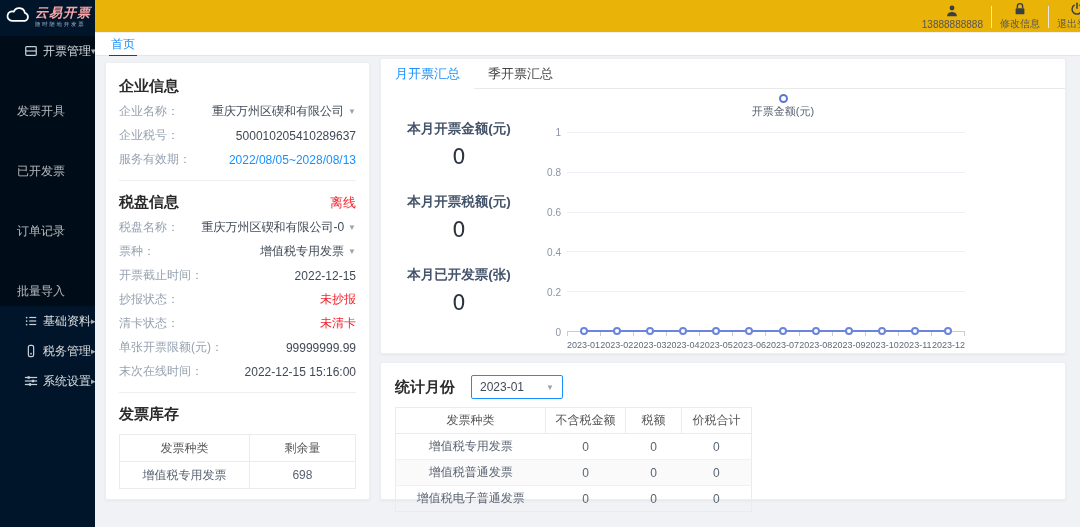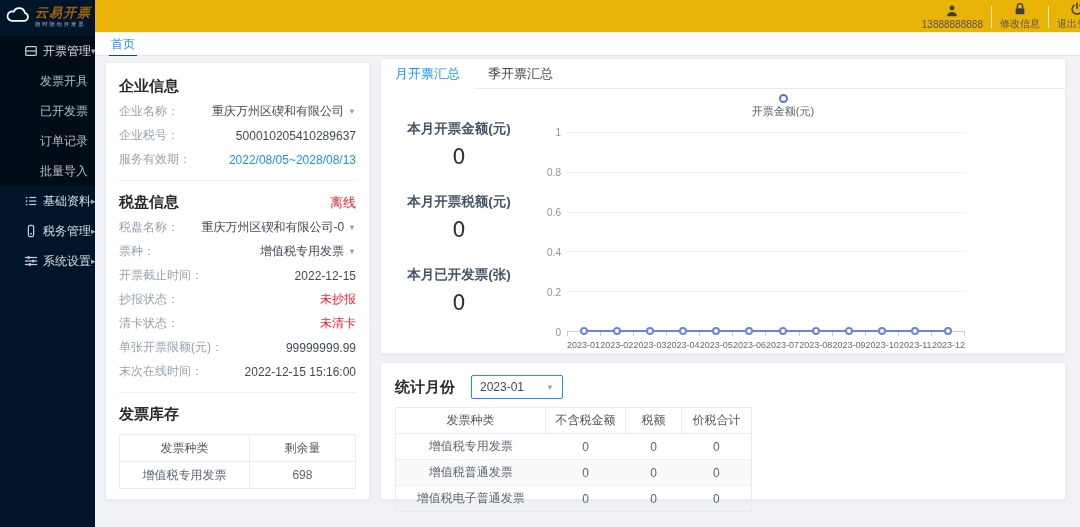--- a/index.html
+++ b/index.html
@@ -4,29 +4,29 @@
 <style>
   * { box-sizing: border-box; margin: 0; padding: 0; }
   html,body { width:1080px; height:527px; overflow:hidden; }
   body { font-family: "Liberation Sans", sans-serif; background:#f0f2f5; position:relative; color:#333; }
 
   
   .sidebar { position:absolute; left:0; top:0; width:95px; height:527px; background:#001529; z-index:5; }
   .logo-block { height:33px; display:flex; align-items:center; padding-left:5px; gap:4px; }
   .logo-cloud { flex:0 0 auto; }
   .logo-texts { display:flex; flex-direction:column; line-height:1; }
-  .logo-title { color:#a16207; font-size:13px; font-weight:bold; font-style:italic; letter-spacing:1px; white-space:nowrap; }
+  .logo-title { color:#fca5a5; font-size:13px; font-weight:bold; font-style:italic; letter-spacing:1px; white-space:nowrap; }
   .logo-tagline { color:#9fb3c8; font-size:6px; letter-spacing:2px; margin-top:2px; white-space:nowrap; transform:scale(.9); transform-origin:left; }
   .nav { margin-top:3px; }
   .nav-item { height:30px; display:flex; align-items:center; padding:0 24px; color:rgba(255,255,255,.85); font-size:12px; cursor:pointer; }
   .nav-item .mi { width:14px; height:14px; margin-right:5px; color:#c6d0da; flex:0 0 auto; }
   .nav-item .lbl { flex:1; white-space:nowrap; }
   .nav-item .caret { font-size:9px; color:rgba(255,255,255,.65); }
   .nav-group-open { background:#000c17; }
-  .sub-item { height:30px; display:flex; align-items:center; padding-left:40px; color:rgba(255,255,255,.70); font-size:12px; background:#000c17; cursor:pointer; }
+  .sub-item { height:30px; display:flex; align-items:center; padding-left:17px; color:rgba(255,255,255,.70); font-size:12px; background:#000c17; cursor:pointer;margin-top:30px; }
 
   
   .main-header { position:absolute; left:95px; top:0; width:1022px; height:33px; background:#eab308; border-bottom:1px solid #f0f0f0; }
   .header-right { position:absolute; right:12px; top:0; height:33px; display:flex; align-items:center; }
   .hr-item { display:flex; flex-direction:column; align-items:center; justify-content:center; gap:1px; padding:0 8px; cursor:pointer; }
   .hr-item svg { display:block; }
   .hr-label { font-size:10px; color:#555; white-space:nowrap; }
   .hr-divider { width:1px; height:22px; background:#e8e8e8; }
 
   

